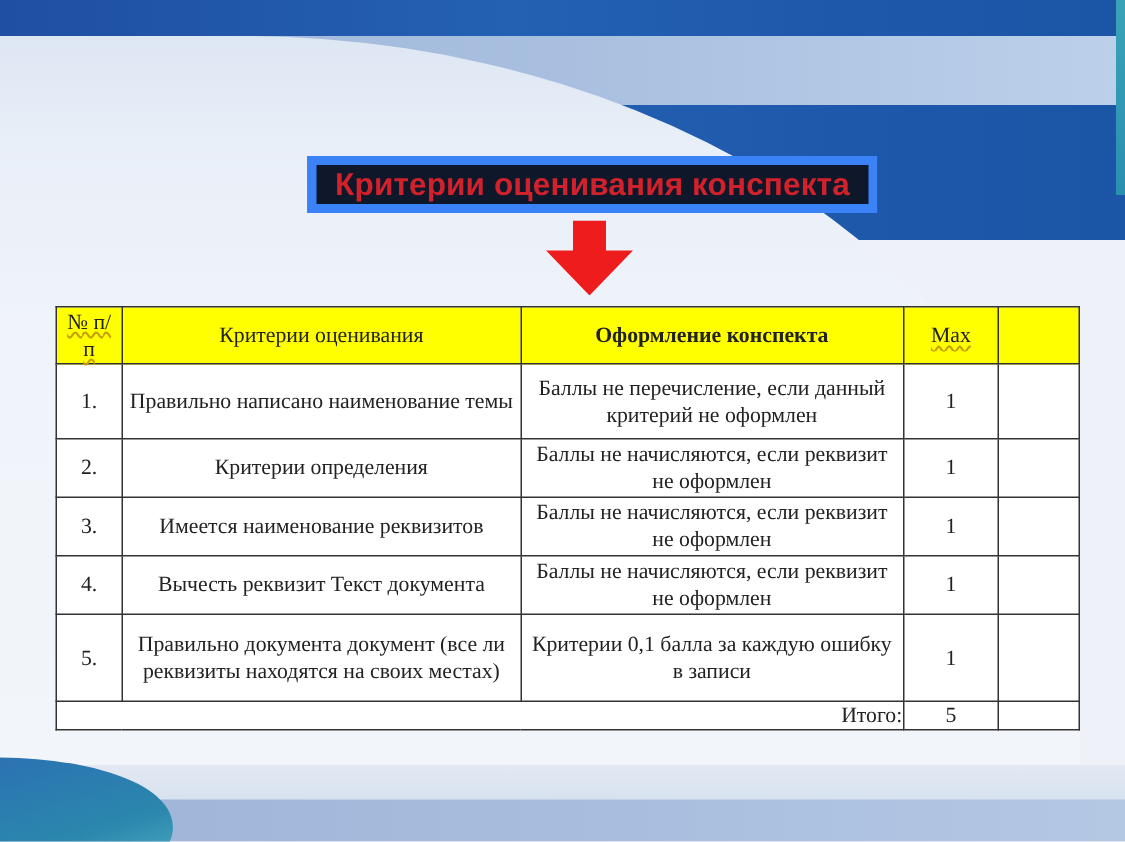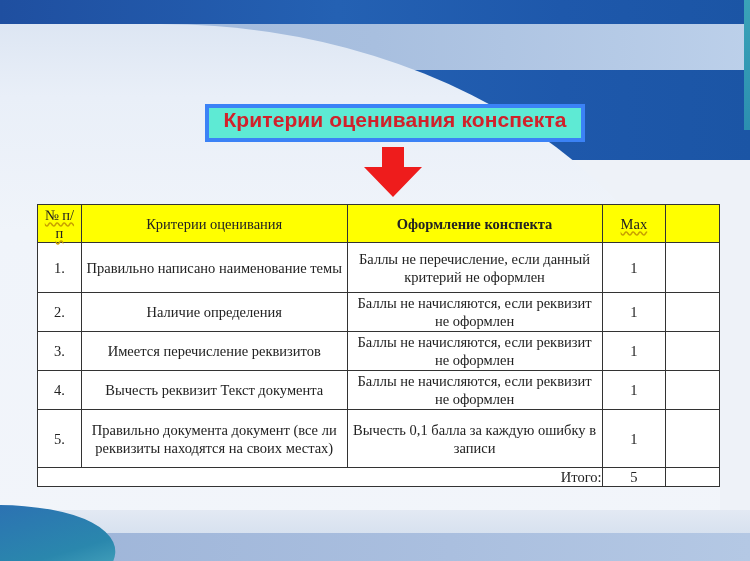--- a/index.html
+++ b/index.html
@@ -36,22 +36,22 @@
   }
   .bg-bottom-swoosh {
     position:absolute; left:-60px; top:505px; width:180px; height:90px;
     background:linear-gradient(160deg,#2c6fb3 0%,#2a87ad 60%,#55b3c4 100%);
     border-top-right-radius:150px 60px;
     transform:skewX(-30deg);
   }
 
   .title-box {
     position:absolute; left:205px; top:104px; width:380px; height:38px;
-    border:4px solid #3b82f6; background:#5eead4;
-    display:flex; align-items:flex-start; justify-content:center;
+    border:6px solid #3b82f6; background:#0f172a;
+    display:flex; align-items:flex-end; justify-content:center;
     box-sizing:border-box;
   }
   .title-text {
     color:#d1212b; font-family:"Liberation Sans","DejaVu Sans",sans-serif;
     font-weight:bold; font-size:21px; letter-spacing:0.1px;
   }
   .arrow {
     position:absolute; left:364px; top:147px; width:58px; height:50px;
   }
 
@@ -111,43 +111,43 @@
   <tbody>
     <tr class="r1">
       <td>1.</td>
       <td>Правильно написано наименование темы</td>
       <td class="form-cell">Баллы не перечисление, если данный критерий не оформлен</td>
       <td>1</td>
       <td></td>
     </tr>
     <tr class="r2">
       <td>2.</td>
-      <td>Наличие определения</td>
+      <td>Критерии определения</td>
       <td class="form-cell">Баллы не начисляются, если реквизит не оформлен</td>
       <td>1</td>
       <td></td>
     </tr>
     <tr class="r3">
       <td>3.</td>
-      <td>Имеется перечисление реквизитов</td>
+      <td>Имеется наименование реквизитов</td>
       <td class="form-cell">Баллы не начисляются, если реквизит не оформлен</td>
       <td>1</td>
       <td></td>
     </tr>
     <tr class="r4">
       <td>4.</td>
       <td>Вычесть реквизит Текст документа</td>
       <td class="form-cell">Баллы не начисляются, если реквизит не оформлен</td>
       <td>1</td>
       <td></td>
     </tr>
     <tr class="r5">
       <td>5.</td>
       <td>Правильно документа документ (все ли реквизиты находятся на своих местах)</td>
-      <td class="form-cell">Вычесть 0,1 балла за каждую ошибку в записи</td>
+      <td class="form-cell">Критерии 0,1 балла за каждую ошибку в записи</td>
       <td>1</td>
       <td></td>
     </tr>
     <tr class="total">
       <td colspan="3" class="total-label-cell">Итого:</td>
       <td>5</td>
       <td></td>
     </tr>
   </tbody>
 </table>

